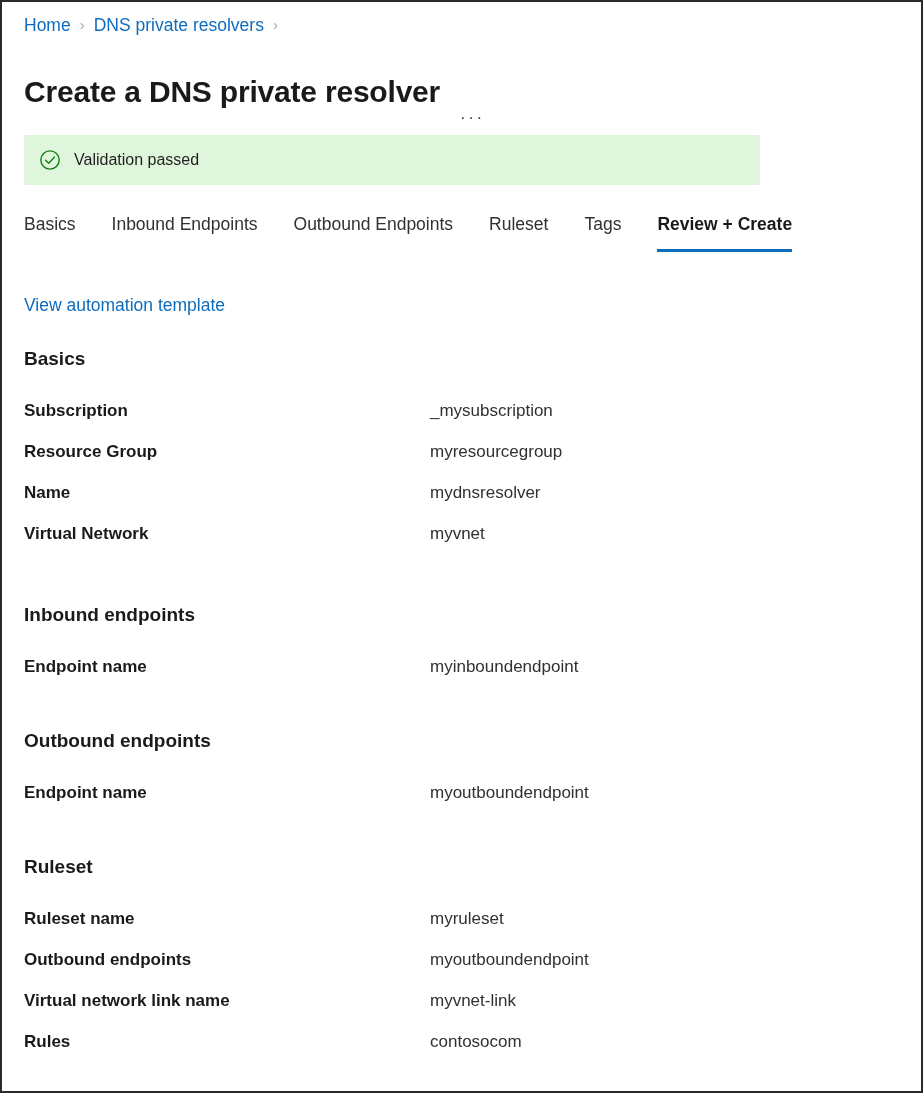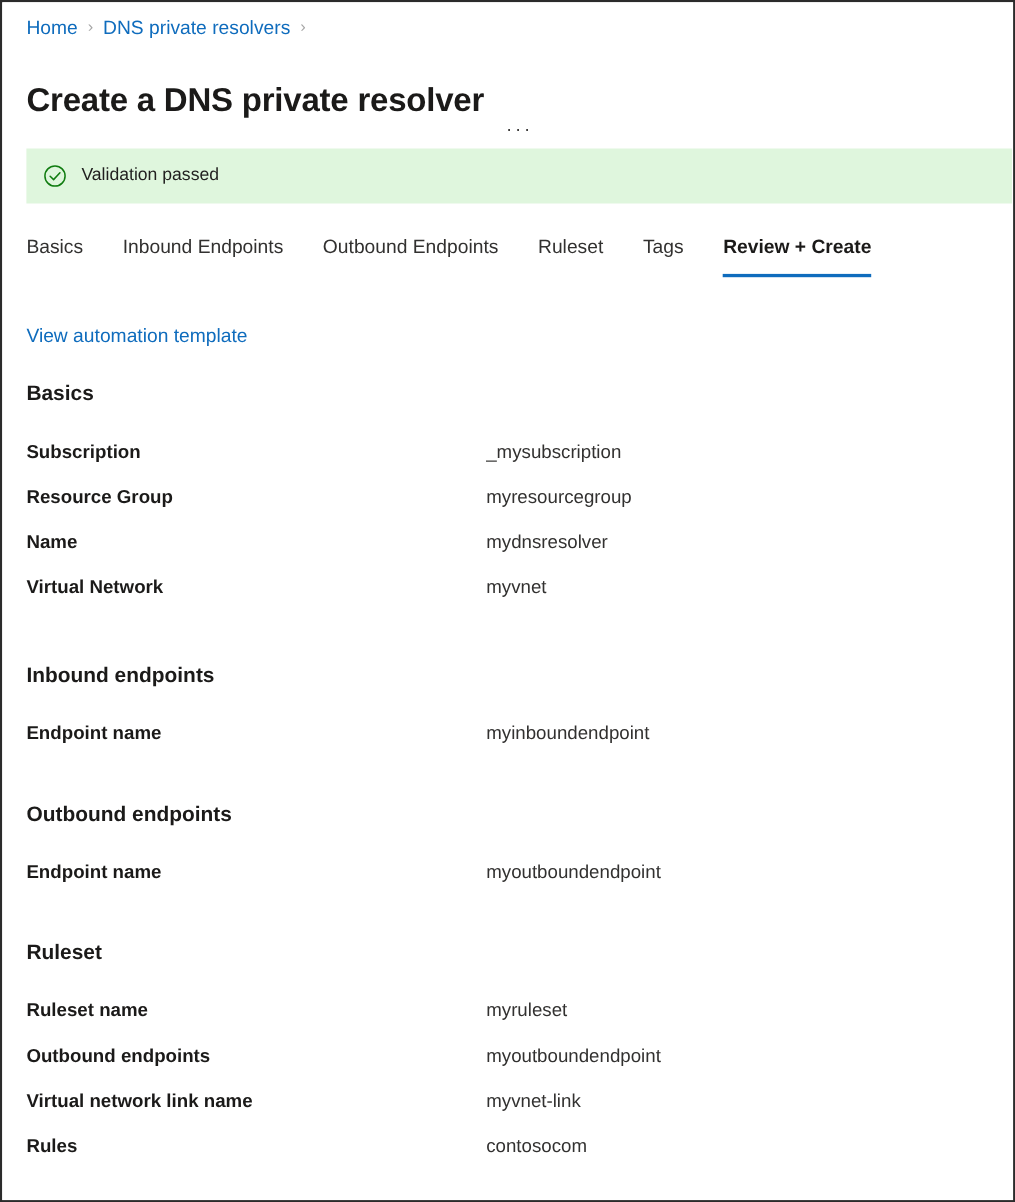--- a/index.html
+++ b/index.html
@@ -76,21 +76,21 @@
     cursor: pointer;
     position: relative;
     top: -4px;
   }
 
   
   .banner {
     position: absolute;
     left: 22px;
     top: 133px;
-    width: 896px;
+    width: 736px;
     height: 50px;
     background: #dff6dd;
     display: flex;
     align-items: center;
     box-sizing: border-box;
   }
   .banner-icon {
     width: 22px;
     height: 22px;
     margin-left: 15px;
@@ -164,21 +164,20 @@
     font-weight: 700;
     color: #1b1a19;
     line-height: 26px;
     margin: 0;
   }
   .rows { }
   .row {
     display: flex;
     align-items: baseline;
     height: 41px;
-    gap: 12px;
   }
   .row-label {
     width: 374px;
     flex: 0 0 374px;
     font-size: 17px;
     font-weight: 600;
     color: #1b1a19;
     line-height: 24px;
   }
   .row-value {

